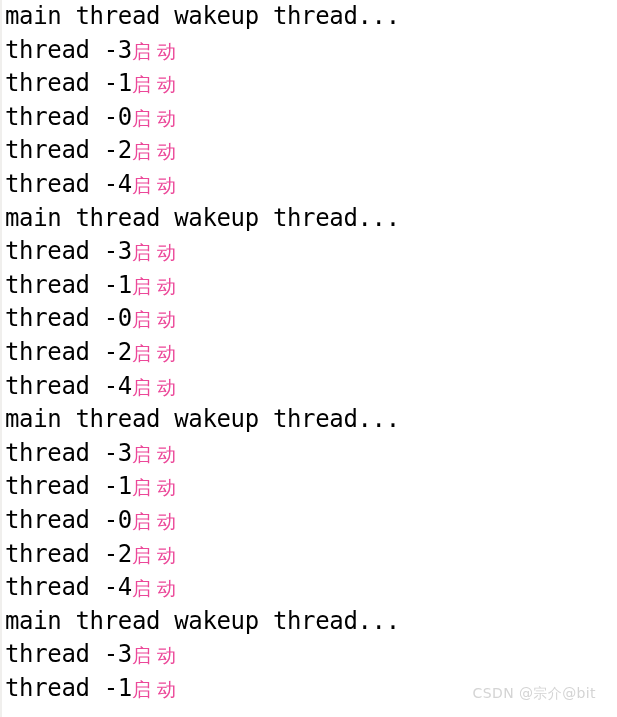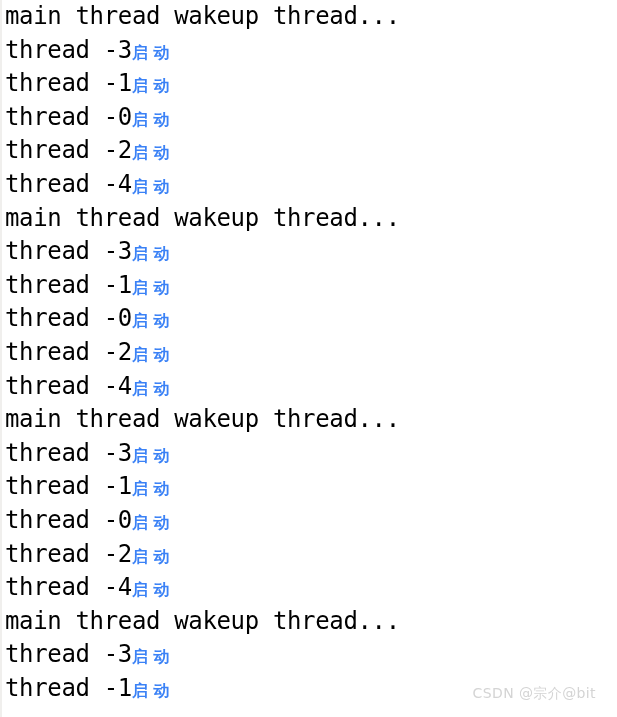--- a/index.html
+++ b/index.html
@@ -31,24 +31,23 @@
     line-height: 33.6px;
     height: 33.6px;
     color: #000000;
     white-space: pre;
     padding-left: 3px;
     letter-spacing: -0.35px;
     -webkit-font-smoothing: none;
   }
   .line .cjk {
     font-family: "DejaVu Sans", "Liberation Serif", serif;
-    font-size: 16px;
-    color: #3b82f6;
+    font-size: 19px;
+    color: #ec4899;
     letter-spacing: 0;
-    font-weight: bold;
   }
   #watermark {
     position: absolute;
     right: 21px;
     bottom: 14px;
     font-family: "DejaVu Sans", "Liberation Sans", sans-serif;
     font-size: 14px;
     color: #d4d4d4;
     white-space: pre;
     letter-spacing: 0.4px;

